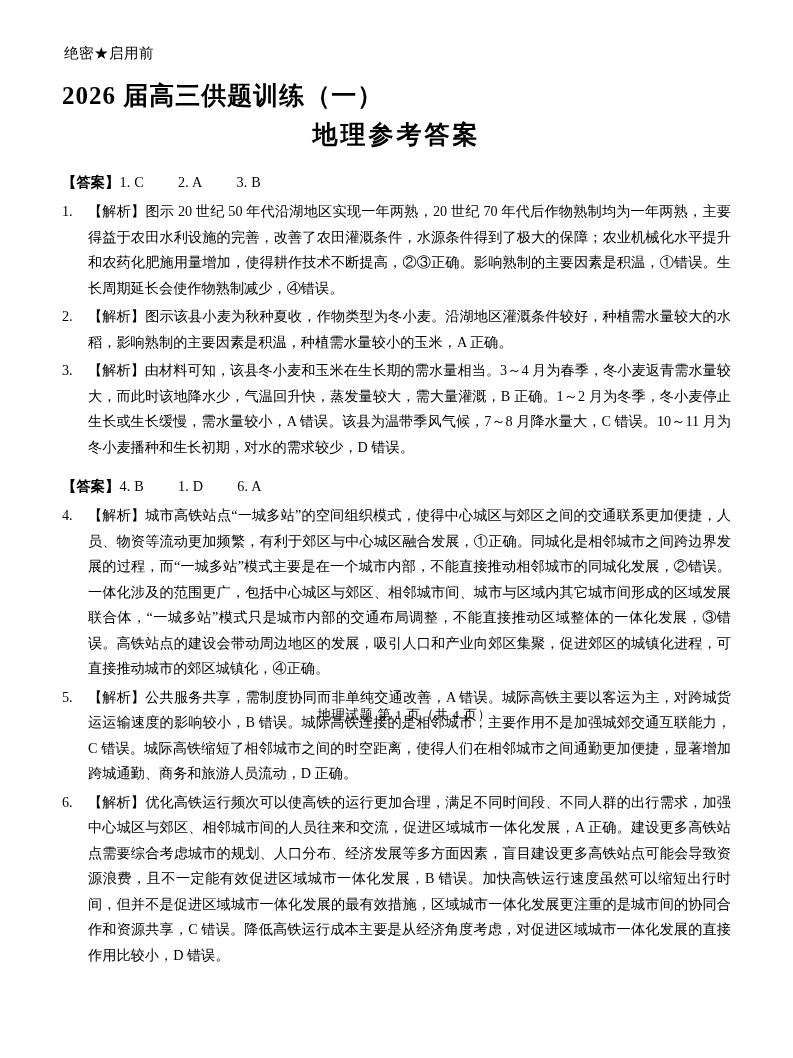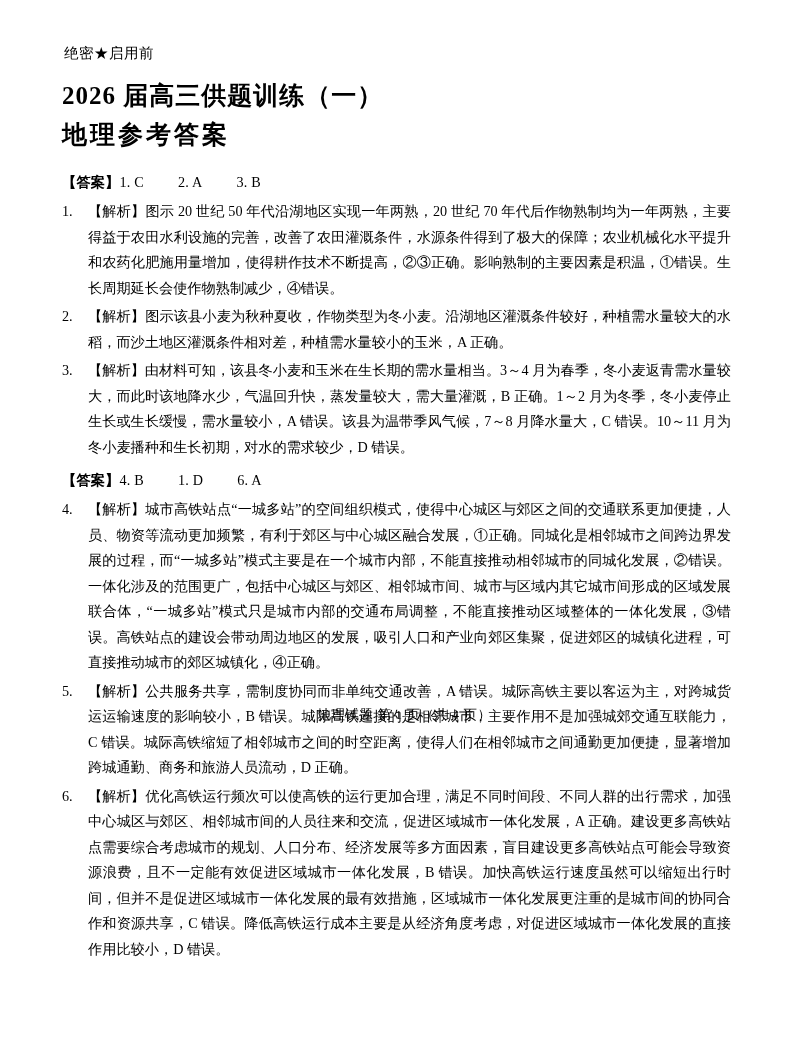--- a/index.html
+++ b/index.html
@@ -30,30 +30,30 @@
   }
   .title-main {
     text-align: left;
     font-size: 25px;
     font-weight: bold;
     letter-spacing: 1px;
     margin: 8px 0 4px 0;
     font-family: "Liberation Serif", "DejaVu Serif", serif;
   }
   .title-sub {
-    text-align: left;
+    text-align: center;
     font-size: 25px;
     font-weight: bold;
     letter-spacing: 3px;
     margin: 6px 0 22px 0;
     font-family: "Liberation Serif", "DejaVu Serif", serif;
   }
   .answer-row {
     font-size: 14.2px;
-    margin: 11px 0 7px 0;
+    margin: 17px 0 7px 0;
     letter-spacing: 0.2px;
   }
   .answer-row .lbl {
     font-weight: bold;
   }
   .answer-row .item {
     display: inline-block;
     margin-right: 34px;
   }
   .para {
@@ -96,21 +96,21 @@
 
   <div class="answer-row">
     <span class="lbl">【答案】</span><span class="item">1. C</span><span class="item">2. A</span><span class="item">3. B</span>
   </div>
 
   <div class="para">
     <span class="num">1.</span><span class="tag">【解析】</span><span>图示 20 世纪 50 年代沿湖地区实现一年两熟，20 世纪 70 年代后作物熟制均为一年两熟，主要得益于农田水利设施的完善，改善了农田灌溉条件，水源条件得到了极大的保障；农业机械化水平提升和农药化肥施用量增加，使得耕作技术不断提高，②③正确。影响熟制的主要因素是积温，①错误。生长周期延长会使作物熟制减少，④错误。</span>
   </div>
 
   <div class="para">
-    <span class="num">2.</span><span class="tag">【解析】</span><span>图示该县小麦为秋种夏收，作物类型为冬小麦。沿湖地区灌溉条件较好，种植需水量较大的水稻，而沙土地区灌溉条件相对差，种植需水量较小的玉米，A 正确。</span>
+    <span class="num">2.</span><span class="tag">【解析】</span><span>图示该县小麦为秋种夏收，作物类型为冬小麦。沿湖地区灌溉条件较好，种植需水量较大的水稻，影响熟制的主要因素是积温，种植需水量较小的玉米，A 正确。</span>
   </div>
 
   <div class="para">
     <span class="num">3.</span><span class="tag">【解析】</span><span>由材料可知，该县冬小麦和玉米在生长期的需水量相当。3～4 月为春季，冬小麦返青需水量较大，而此时该地降水少，气温回升快，蒸发量较大，需大量灌溉，B 正确。1～2 月为冬季，冬小麦停止生长或生长缓慢，需水量较小，A 错误。该县为温带季风气候，7～8 月降水量大，C 错误。10～11 月为冬小麦播种和生长初期，对水的需求较少，D 错误。</span>
   </div>
 
   <div class="answer-row">
     <span class="lbl">【答案】</span><span class="item">4. B</span><span class="item">1. D</span><span class="item">6. A</span>
   </div>
 

